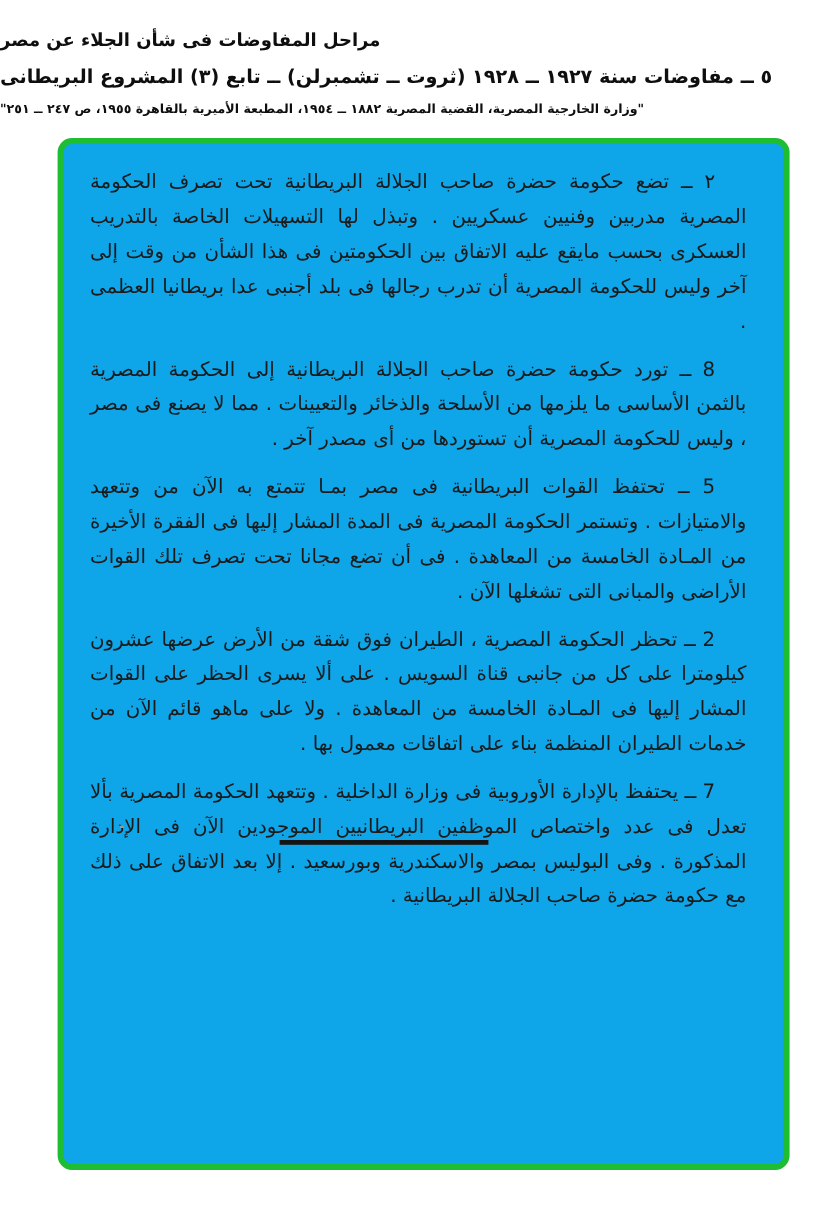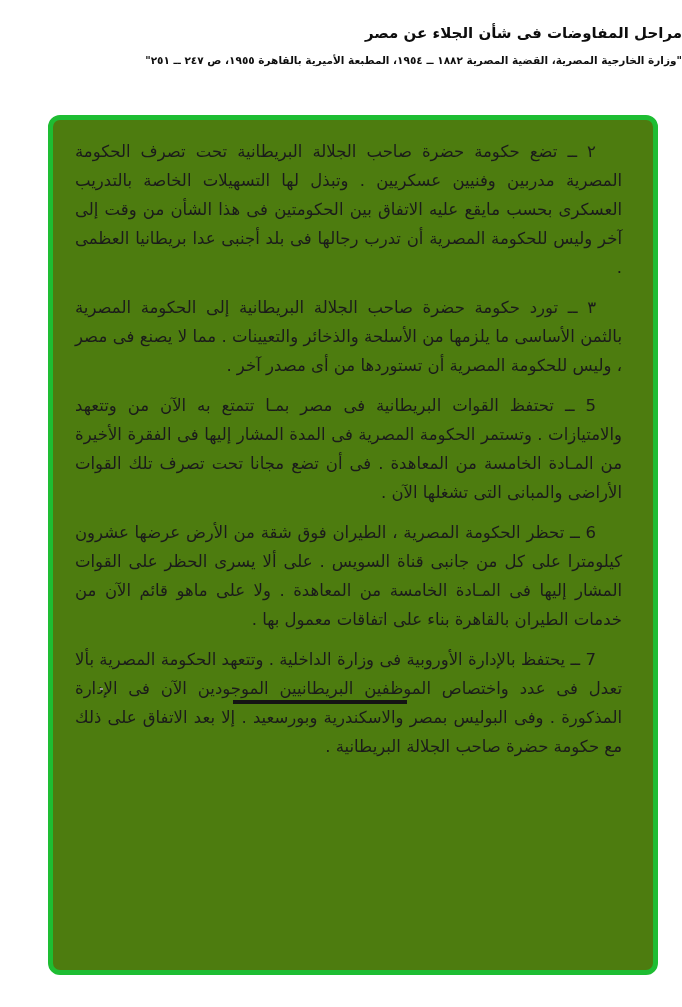--- a/index.html
+++ b/index.html
@@ -15,22 +15,22 @@
     position: relative;
     background: #ffffff;
     overflow: hidden;
     font-family: "DejaVu Sans", sans-serif;
     color: var(--text);
   }
 
   
   .header {
     position: absolute;
-    top: 0; left: 0; right: 0;
-    text-align: right;
+    top: 0; left: 0; right: 16px;
+    text-align: left;
     direction: rtl;
   }
   .title {
     margin-top: 24px;
     font-size: 15px;
     font-weight: bold;
     letter-spacing: 0.2px;
     color: #0e0e0e;
   }
   .subtitle {
@@ -48,21 +48,21 @@
 
   
   .frame {
     position: absolute;
     left: 48px;
     top: 115px;
     width: 610px;
     height: 860px;
     border: 5px solid var(--frame-green);
     border-radius: 12px;
-    background: #4d7c0f;
+    background: #0ea5e9;
   }
 
   
   .content {
     position: absolute;
     top: 17px;
     right: 31px;
     width: 547px;
     direction: rtl;
     text-align: justify;
@@ -97,44 +97,45 @@
     width: 3px;
     height: 2px;
     background: #9a9a9a;
   }
 </style>
 </head>
 <body>
 
 <header class="header">
   <div class="title">مراحل المفاوضات فى شأن الجلاء عن مصر</div>
+  <div class="subtitle">٥ ــ مفاوضات سنة ١٩٢٧ ــ ١٩٢٨ (ثروت ــ تشمبرلن) ــ تابع (٣) المشروع البريطانى</div>
   <div class="source">"وزارة الخارجية المصرية، القضية المصرية ١٨٨٢ ــ ١٩٥٤، المطبعة الأميرية بالقاهرة ١٩٥٥، ص ٢٤٧ ــ ٢٥١"</div>
 </header>
 
 <div class="frame">
   <div class="content">
 
     <p class="para">
       <span class="para-marker">٢ ــ</span>
       <span>تضع حكومة حضرة صاحب الجلالة البريطانية تحت تصرف الحكومة المصرية مدربين وفنيين عسكريين . وتبذل لها التسهيلات الخاصة بالتدريب العسكرى بحسب مايقع عليه الاتفاق بين الحكومتين فى هذا الشأن من وقت إلى آخر وليس للحكومة المصرية أن تدرب رجالها فى بلد أجنبى عدا بريطانيا العظمى .</span>
     </p>
 
     <p class="para">
-      <span class="para-marker">٣ ــ</span>
+      <span class="para-marker">8 ــ</span>
       <span>تورد حكومة حضرة صاحب الجلالة البريطانية إلى الحكومة المصرية بالثمن الأساسى ما يلزمها من الأسلحة والذخائر والتعيينات . مما لا يصنع فى مصر ، وليس للحكومة المصرية أن تستوردها من أى مصدر آخر .</span>
     </p>
 
     <p class="para">
       <span class="para-marker">5 ــ</span>
       <span>تحتفظ القوات البريطانية فى مصر بمـا تتمتع به الآن من وتتعهد والامتيازات . وتستمر الحكومة المصرية فى المدة المشار إليها فى الفقرة الأخيرة من المـادة الخامسة من المعاهدة . فى أن تضع مجانا تحت تصرف تلك القوات الأراضى والمبانى التى تشغلها الآن .</span>
     </p>
 
     <p class="para">
-      <span class="para-marker">6 ــ</span>
-      <span>تحظر الحكومة المصرية ، الطيران فوق شقة من الأرض عرضها عشرون كيلومترا على كل من جانبى قناة السويس . على ألا يسرى الحظر على القوات المشار إليها فى المـادة الخامسة من المعاهدة . ولا على ماهو قائم الآن من خدمات الطيران بالقاهرة بناء على اتفاقات معمول بها .</span>
+      <span class="para-marker">2 ــ</span>
+      <span>تحظر الحكومة المصرية ، الطيران فوق شقة من الأرض عرضها عشرون كيلومترا على كل من جانبى قناة السويس . على ألا يسرى الحظر على القوات المشار إليها فى المـادة الخامسة من المعاهدة . ولا على ماهو قائم الآن من خدمات الطيران المنظمة بناء على اتفاقات معمول بها .</span>
     </p>
 
     <p class="para">
       <span class="para-marker">7 ــ</span>
       <span>يحتفظ بالإدارة الأوروبية فى وزارة الداخلية . وتتعهد الحكومة المصرية بألا تعدل فى عدد واختصاص الموظفين البريطانيين الموجودين الآن فى الإدارة المذكورة . وفى البوليس بمصر والاسكندرية وبورسعيد . إلا بعد الاتفاق على ذلك مع حكومة حضرة صاحب الجلالة البريطانية .</span>
     </p>
 
   </div>
 
   <div class="divider"></div>

